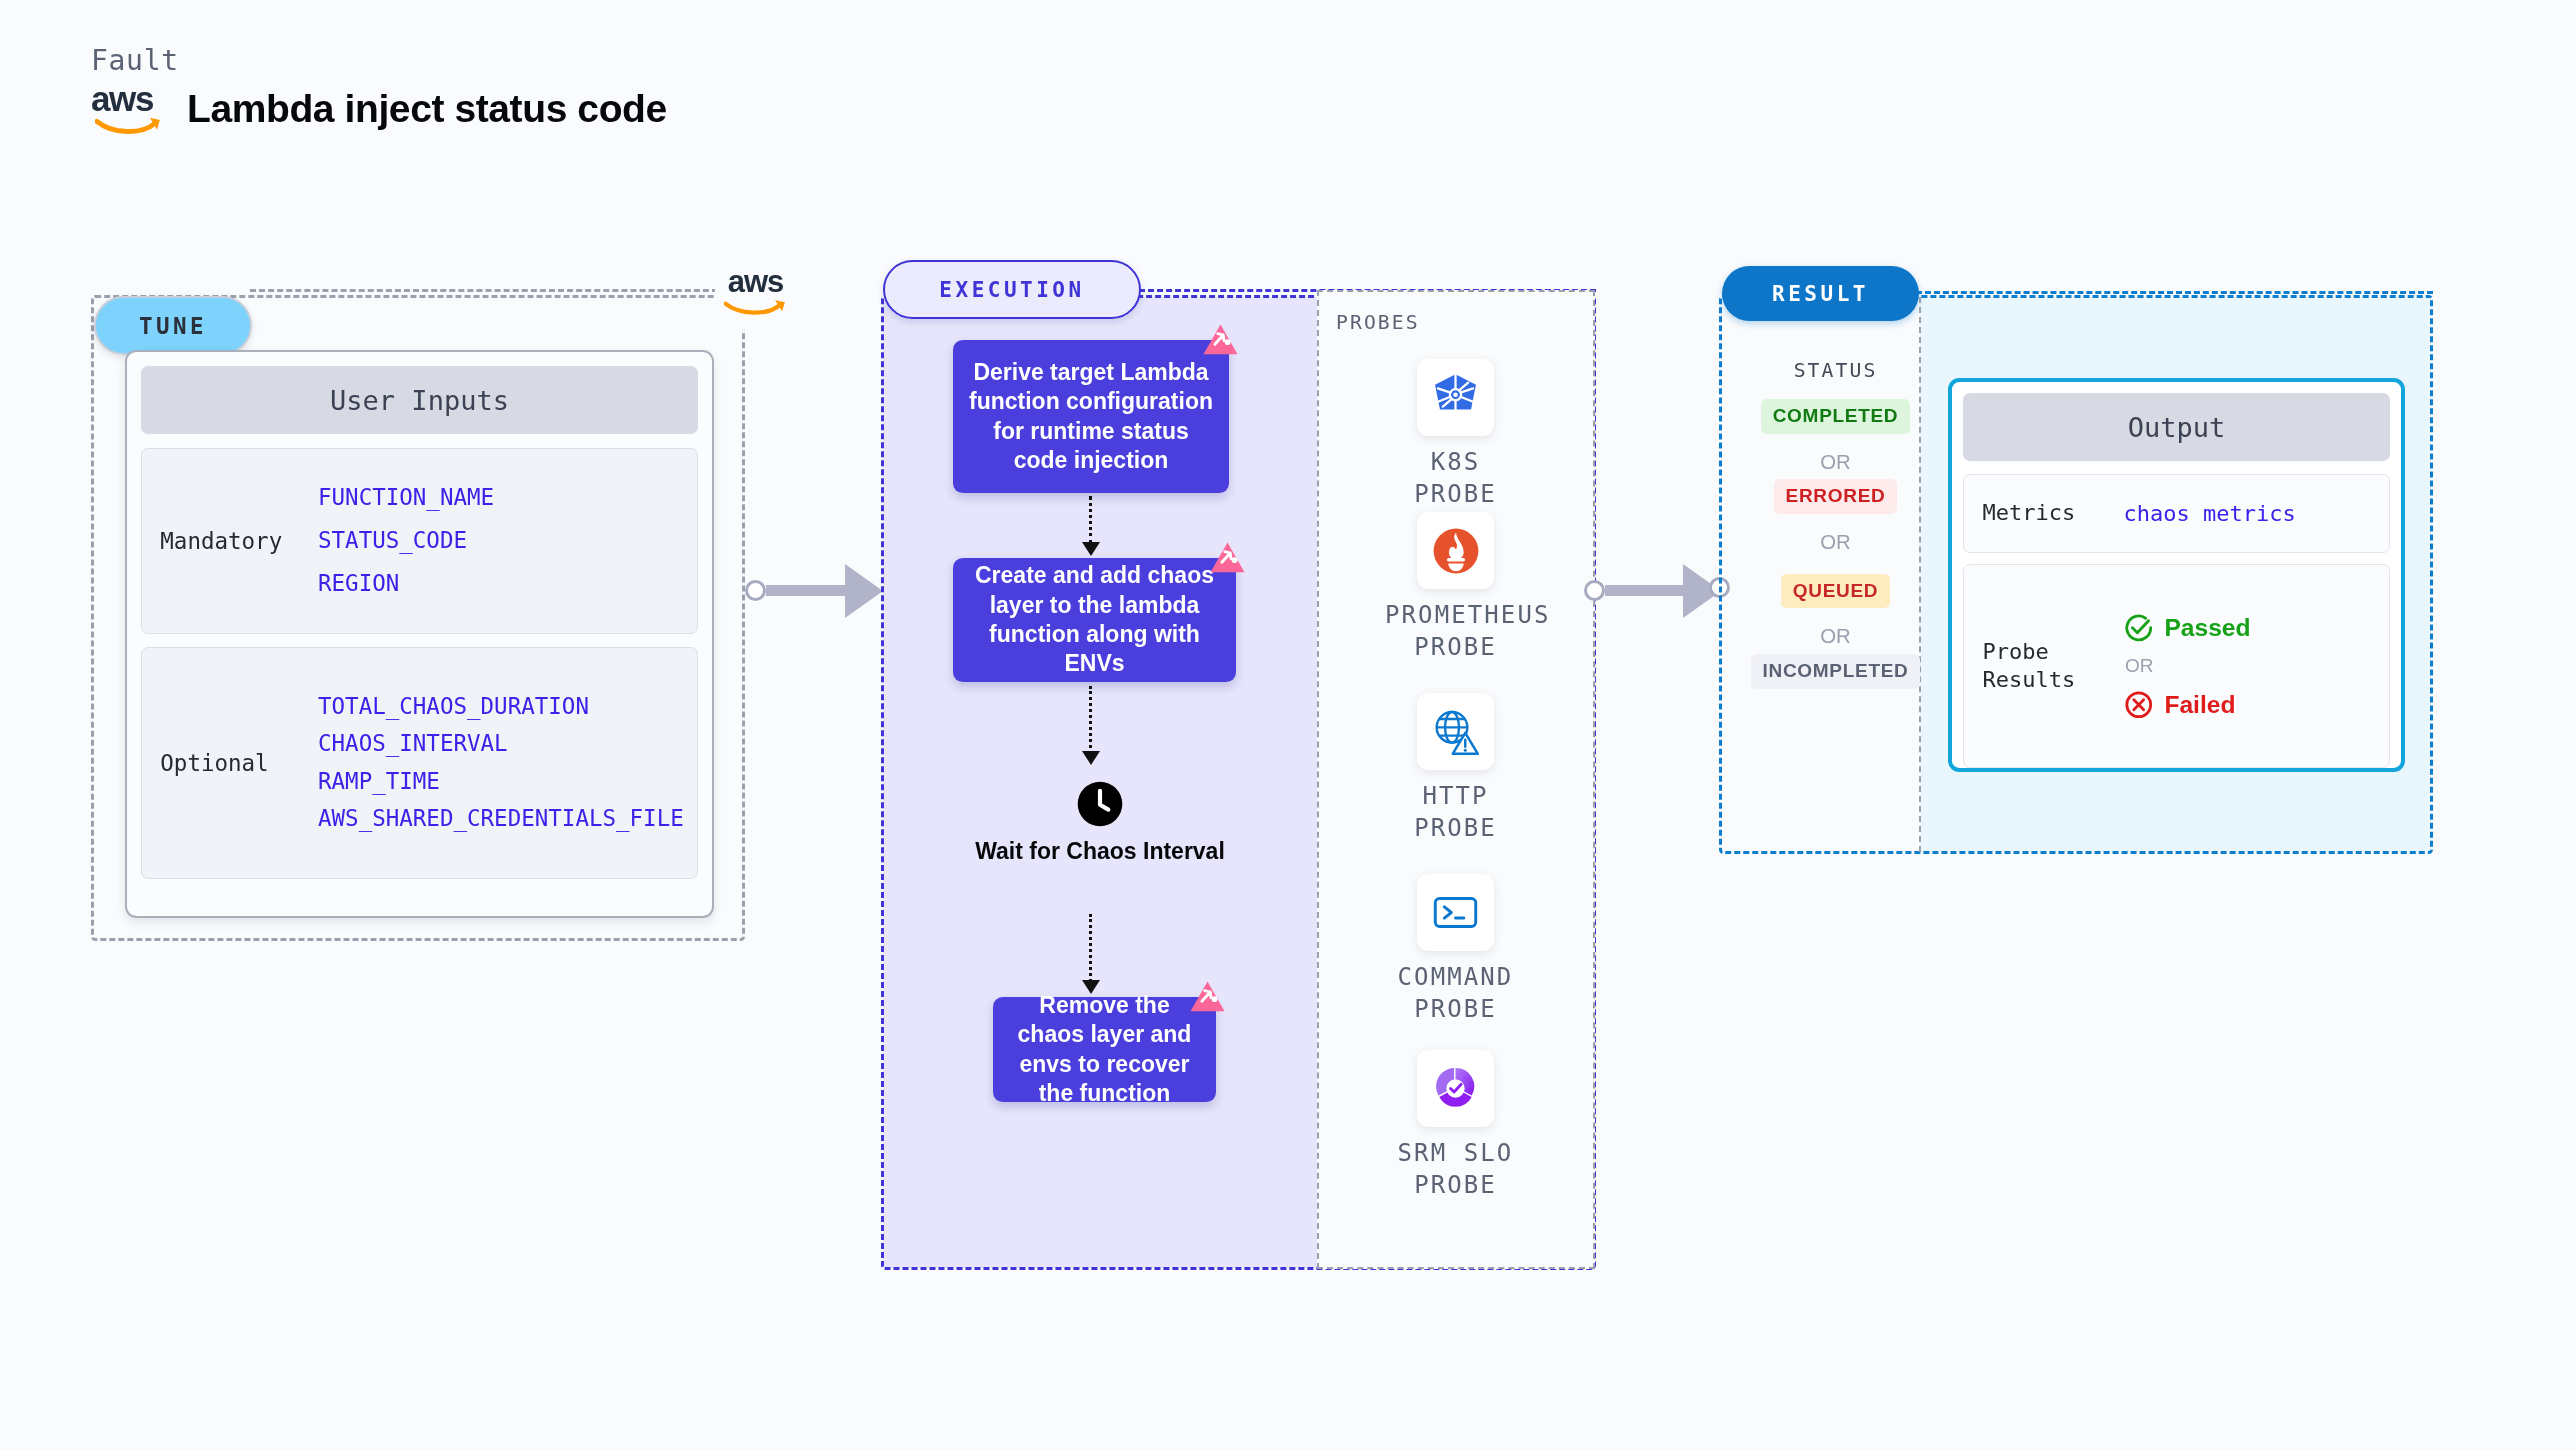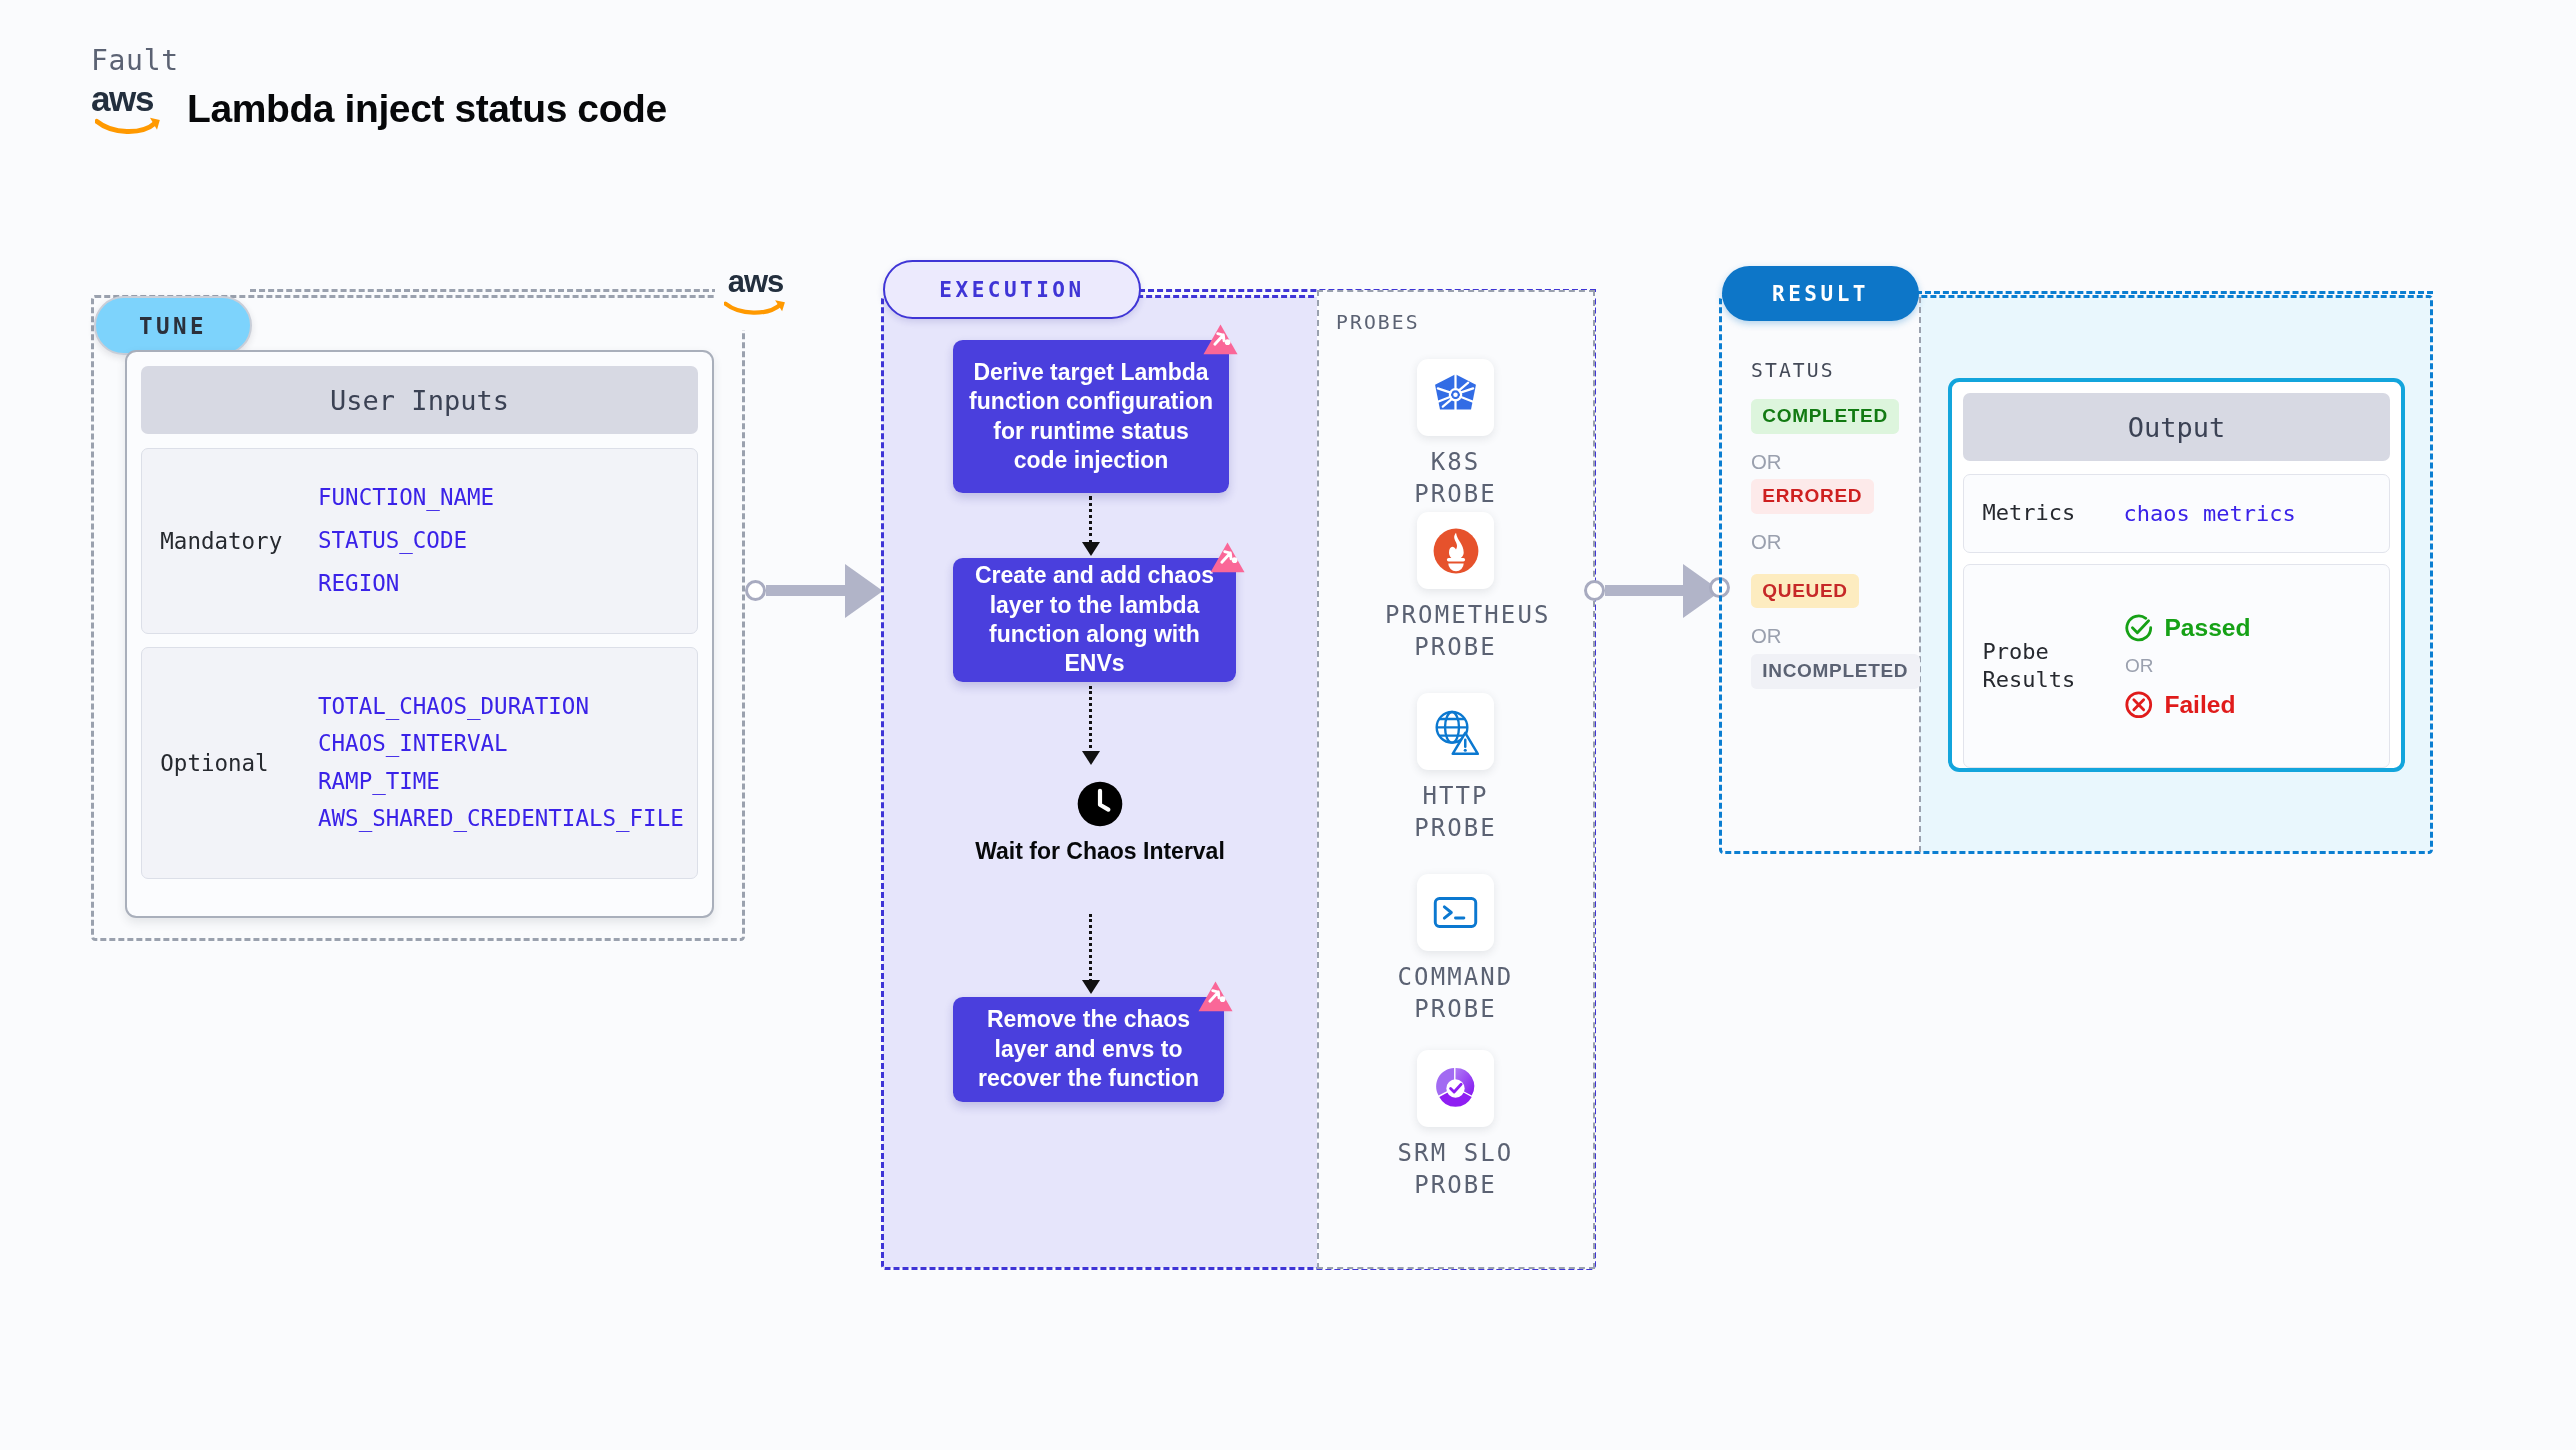--- a/index.html
+++ b/index.html
@@ -71,21 +71,21 @@
 
   .probe{position:absolute;width:141px;text-align:center;left:1385px;}
   .probe-icon{width:77px;height:77px;margin:0 auto;background:#fff;border-radius:11.3px;box-shadow:0 2.8px 8.4px rgba(40,45,60,.10);display:flex;align-items:center;justify-content:center;}
   .probe-label{margin-top:11.3px;font-family:"DejaVu Sans Mono","Liberation Mono",monospace;font-size:24px;color:#5b6273;letter-spacing:2.1px;line-height:1.32;}
 
   
   #result-box{left:1719px;top:295px;width:714px;height:559px;border:3.5px dashed #0b7ed1;background:transparent;}
   #result-shade{position:absolute;left:1920px;top:297px;width:511px;height:555px;background:#e9f7fd;}
   #result-pill{left:1722px;top:266px;width:197px;height:55px;border:none;background:#0d76c8;color:#fff;font-size:21px;box-shadow:0 2.8px 7px rgba(13,118,200,.30);}
   #result-dash-line{position:absolute;left:1916px;top:291px;width:517px;height:0;border-top:3.5px dashed #0b7ed1;}
-  #status-col{position:absolute;left:1751px;top:359px;width:169px;}
+  #status-col{position:absolute;left:1751px;top:359px;width:169px;text-align:center;}
   #status-label{font-family:"DejaVu Sans Mono","Liberation Mono",monospace;font-size:19.7px;color:#444a58;letter-spacing:2.1px;}
   .badge{display:inline-block;border-radius:5.6px;padding:6.3px 11.3px;font-size:19px;font-weight:700;letter-spacing:0.7px;margin-top:17px;}
   .or-text{font-size:20.4px;color:#9aa0ae;margin-top:17px;font-family:"Liberation Sans",sans-serif;}
   #result-inner{position:absolute;left:1948px;top:378px;width:457px;height:394px;background:#fff;border:4.2px solid #13a5dc;border-radius:11.3px;box-sizing:border-box;padding:11.3px;}
   #result-inner .card-header{margin:0 0 12.7px 0;height:68px;}
   .out-row{border:1.4px solid #e2e4ec;border-radius:7px;background:#fbfcfe;display:flex;align-items:center;box-sizing:border-box;padding:0 18.3px;}
   .out-row .k{width:141px;flex:none;font-family:"DejaVu Sans Mono","Liberation Mono",monospace;font-size:22px;color:#26292f;line-height:1.3;}
   .out-row .v{flex:1;font-family:"DejaVu Sans Mono","Liberation Mono",monospace;font-size:22px;color:#3a22e8;}
   #metrics-row{height:79px;margin-bottom:11.3px;}
   #probe-results-row{height:204px;align-items:center;}
@@ -183,21 +183,21 @@
 <div id="wait-node">
   <svg id="clock-icon" viewBox="0 0 66 66">
     <circle cx="33" cy="33" r="32" fill="#000"></circle>
     <path d="M33 14 L33 34 L45 41" stroke="#fff" stroke-width="6" fill="none" stroke-linecap="round" stroke-linejoin="round"></path>
   </svg>
   <div id="wait-label">Wait for Chaos Interval</div>
 </div>
 <div class="arrow-v" style="left:1089px;top:914px;height:68px;"></div>
 <div class="arrow-head-v" style="left:1082px;top:980px;"></div>
 
-<div class="flow-node" style="left:953px;top:997px;width:271px;height:105px;">
+<div class="flow-node" style="left:993px;top:997px;width:223px;height:105px;">
   <span>Remove the chaos layer and envs to recover the function</span>
   <svg class="litmus" viewBox="0 0 52 48">
     <path d="M26 2 L50 44 L2 44 Z" fill="#fa6798"></path>
     <path d="M18 30 L30 17 M30 17 L22 15 M30 17 L31 25" stroke="#fff" stroke-width="4" fill="none" stroke-linecap="round"></path>
     <circle cx="36" cy="27" r="4" fill="#fff"></circle>
   </svg>
 </div>
 
 <div class="probe" style="top:359px;">
   <div class="probe-icon">

